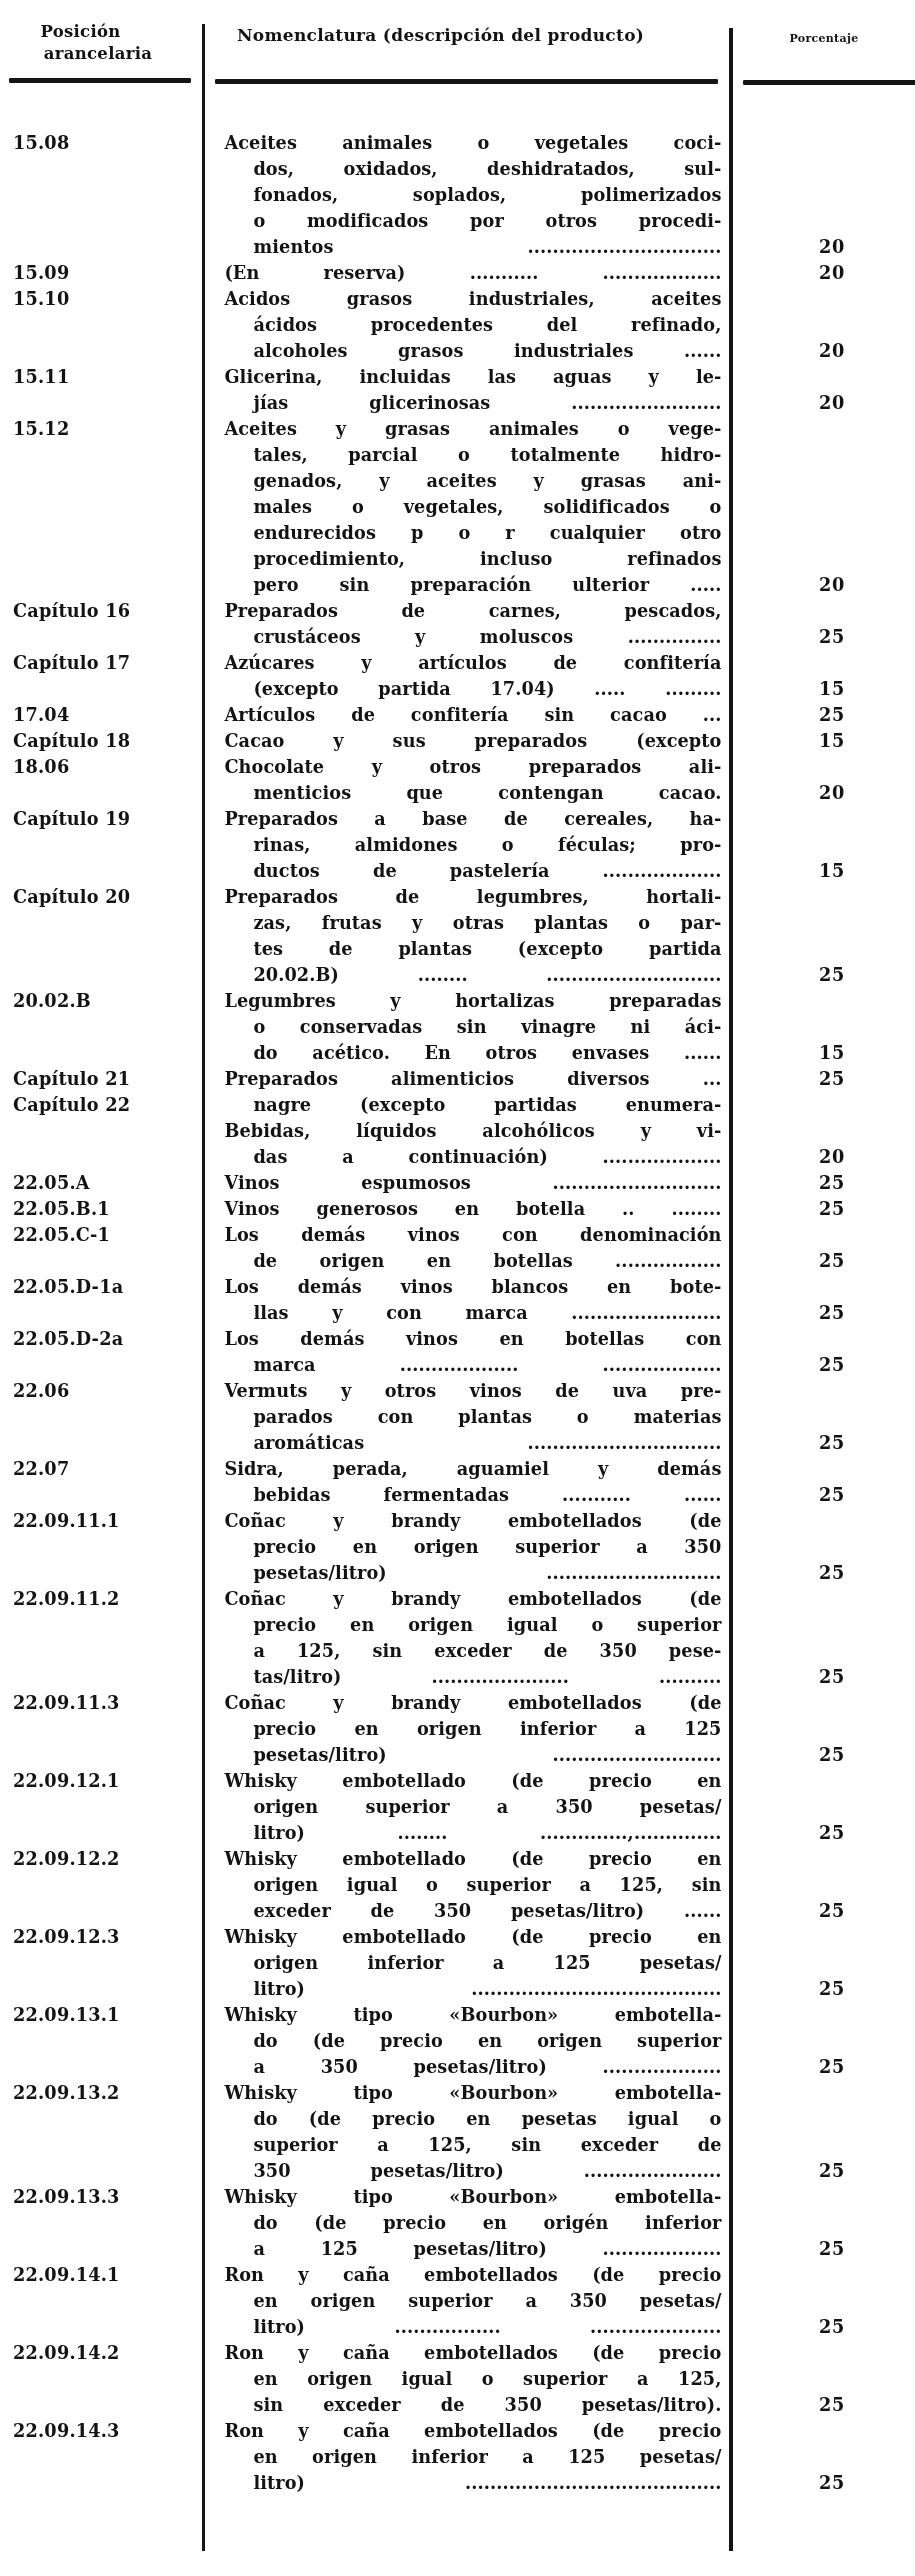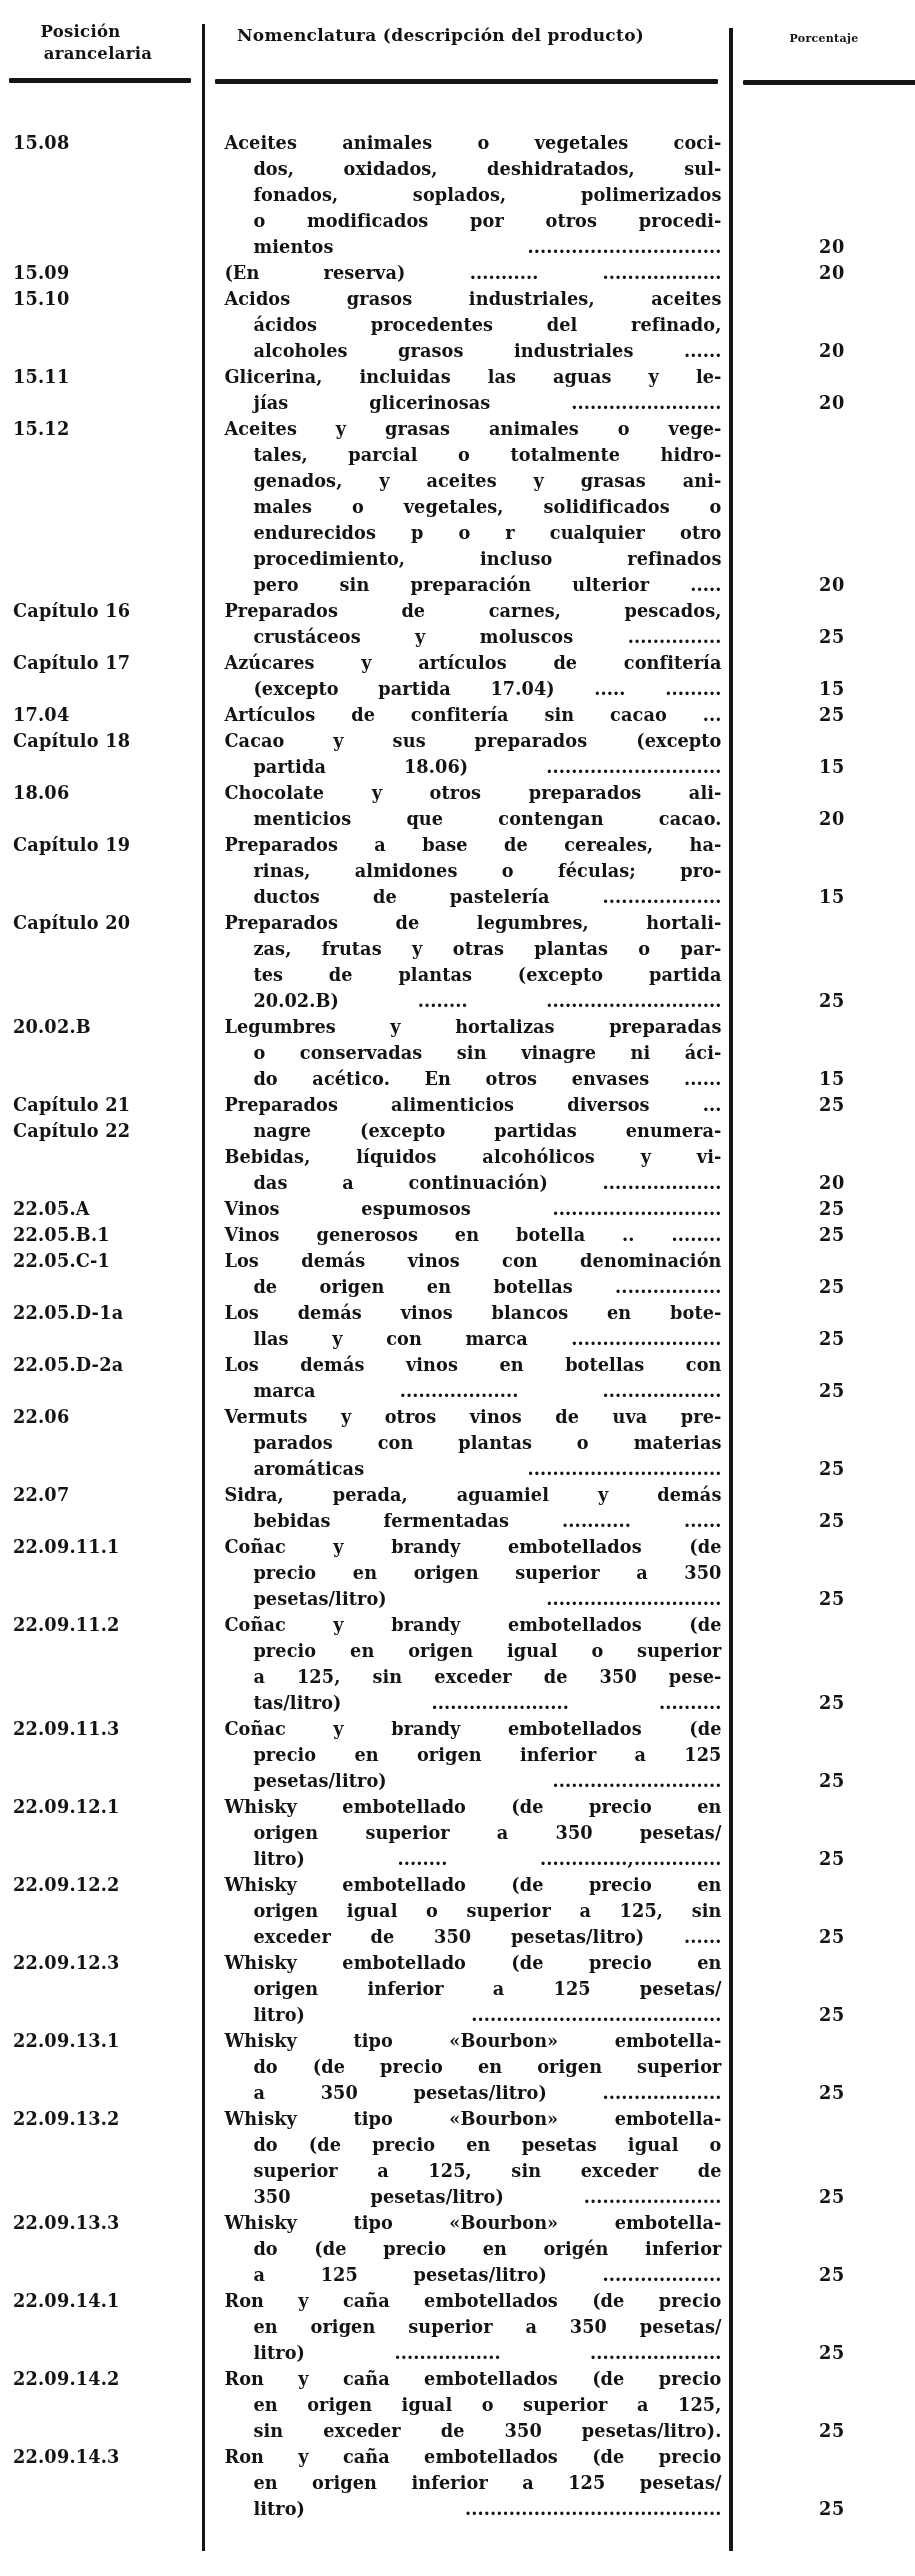--- a/index.html
+++ b/index.html
@@ -122,21 +122,20 @@
         <div class="cell code">17.04</div>
         <div class="cell desc">
           <div class="dline">Artículos de confitería sin cacao ...</div>
         </div>
         <div class="cell pct">25</div>
       </div>
       <div class="row">
         <div class="cell code">Capítulo 18</div>
         <div class="cell desc">
           <div class="dline">Cacao y sus preparados (excepto</div>
-          <div class="dline cont">partida 18.06) ............................</div>
         </div>
         <div class="cell pct">15</div>
       </div>
       <div class="row">
         <div class="cell code">18.06</div>
         <div class="cell desc">
           <div class="dline">Chocolate y otros preparados ali-</div>
           <div class="dline cont">menticios que contengan cacao.</div>
         </div>
         <div class="cell pct">20</div>

